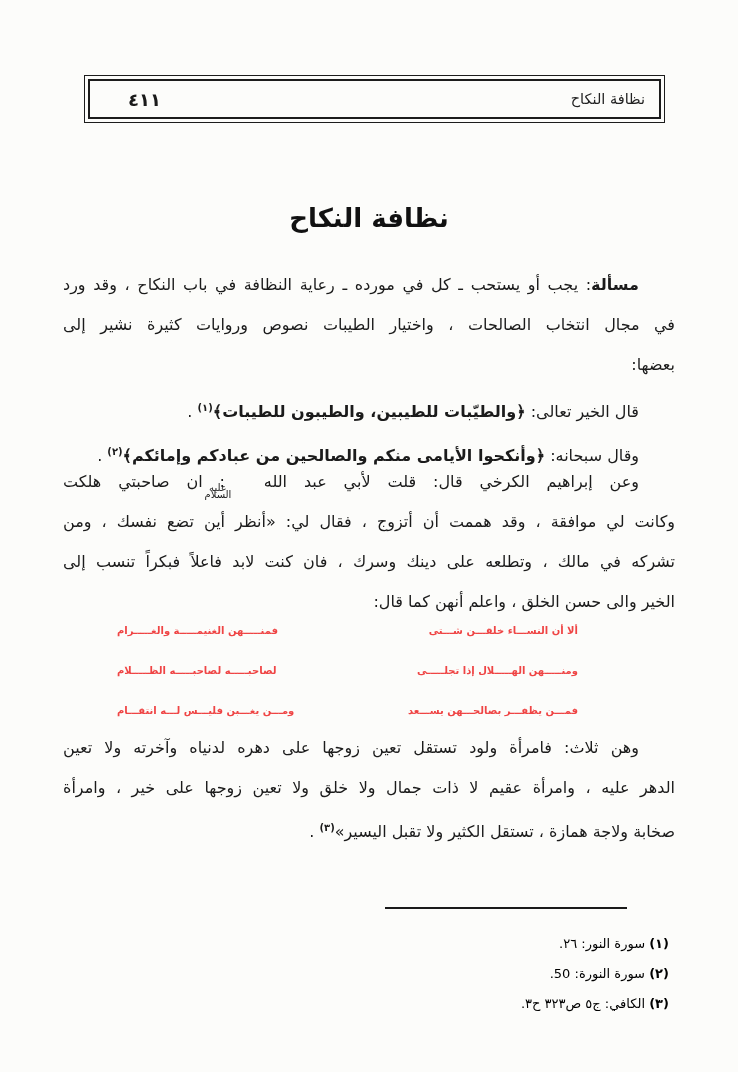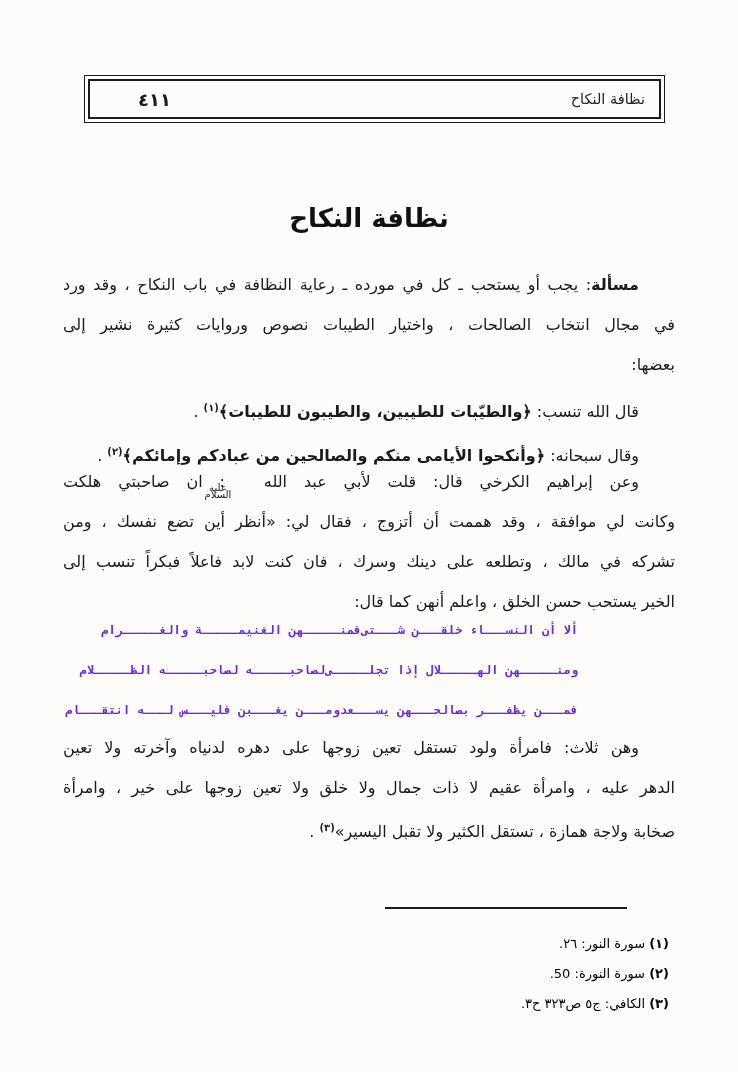--- a/index.html
+++ b/index.html
@@ -14,21 +14,21 @@
   .header-box {
     position:absolute; top:75px; left:84px; width:581px; height:48px;
     border:1px solid #1c1c1c; padding:3px;
   }
   .header-box-inner {
     width:100%; height:100%; border:2px solid #1c1c1c;
     display:flex; align-items:center; justify-content:space-between;
     padding:0 14px 0 0;
   }
   .chapter-title { font-size:14.5px; color:#222; }
-  .page-number { font-size:18px; font-weight:bold; letter-spacing:3px; padding-left:48px; }
+  .page-number { font-size:18px; font-weight:bold; letter-spacing:3px; padding-left:38px; }
 
   
   .main-title {
     position:absolute; top:203px; left:0; right:0;
     text-align:center; font-size:26px; font-weight:bold; color:#111;
   }
 
   
   .blk { position:absolute; left:63px; right:63px; }
   .line {
@@ -49,21 +49,21 @@
   .blk-verses { top:388px; }
   .blk-p2 { top:462px; }
   .blk-poem { top:610px; padding-right:97px; padding-left:54px; }
   .blk-p3 { top:728px; }
 
   
   .poem-row {
     display:flex; justify-content:space-between; align-items:center;
     height:40px;
   }
-  .hemi { font-size:12px; font-weight:bold; white-space:nowrap; color:#6d28d9;font-family:Liberation Mono, monospace; }
+  .hemi { font-size:10px; font-weight:bold; white-space:nowrap; color:#ef4444; }
 
   
   .fn-rule {
     position:absolute; top:907px; right:111px; width:242px;
     border-top:2px solid #1a1a1a;
   }
   .fn-block { position:absolute; top:929px; left:63px; right:63px; }
   .fn-line { font-size:13px; line-height:30px; text-align:right; padding-right:6px; color:#000000; }
   .fn-marker { font-weight:bold; }
 </style>
@@ -81,31 +81,31 @@
 
   <div class="main-title">نظافة النكاح</div>
 
   <div id="body-blocks">
       <div class="blk blk-p1">
         <div class="line stretch indent"><span class="b">مسألة</span><span class="">: يجب أو يستحب ـ كل في مورده ـ رعاية النظافة في باب النكاح ، وقد ورد</span></div>
         <div class="line stretch"><span class="">في مجال انتخاب الصالحات ، واختيار الطيبات نصوص وروايات كثيرة نشير إلى</span></div>
         <div class="line"><span class="">بعضها:</span></div>
       </div>
       <div class="blk blk-verses">
-        <div class="line indent"><span class="">قال الله تنسب: </span><span class="b">﴿والطيّبات للطيبين، والطيبون للطيبات﴾</span><span class="sup">(١)</span><span class=""> .</span></div>
+        <div class="line indent"><span class="">قال الخير تعالى: </span><span class="b">﴿والطيّبات للطيبين، والطيبون للطيبات﴾</span><span class="sup">(١)</span><span class=""> .</span></div>
         <div class="line indent"><span class="">وقال سبحانه: </span><span class="b">﴿وأنكحوا الأيامى منكم والصالحين من عبادكم وإمائكم﴾</span><span class="sup">(٢)</span><span class=""> .</span></div>
       </div>
       <div class="blk blk-p2">
         <div class="line stretch indent"><span class="">وعن إبراهيم الكرخي قال: قلت لأبي عبد الله </span><span class="hon">
             <i>عليه</i>
             <i>السلام</i>
           </span><span class="">: ان صاحبتي هلكت</span></div>
         <div class="line stretch"><span class="">وكانت لي موافقة ، وقد هممت أن أتزوج ، فقال لي: «أنظر أين تضع نفسك ، ومن</span></div>
         <div class="line stretch"><span class="">تشركه في مالك ، وتطلعه على دينك وسرك ، فان كنت لابد فاعلاً فبكراً تنسب إلى</span></div>
-        <div class="line"><span class="">الخير يستحب حسن الخلق ، واعلم أنهن كما قال:</span></div>
+        <div class="line"><span class="">الخير والى حسن الخلق ، واعلم أنهن كما قال:</span></div>
       </div>
       <div class="blk blk-poem">
         <div class="poem-row">
           <span class="hemi">ألا أن النســـاء خلقـــن شـــتى</span>
           <span class="hemi">فمنـــــهن الغنيمـــــة والغـــــرام</span>
         </div>
         <div class="poem-row">
           <span class="hemi">ومنـــــهن الهـــــلال إذا تجلـــــى</span>
           <span class="hemi">لصاحبـــــه لصاحبـــــه الظـــــلام</span>
         </div>

